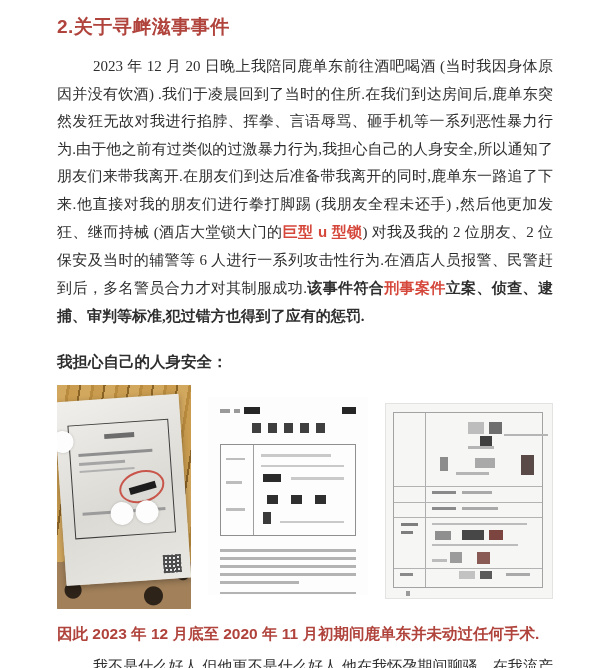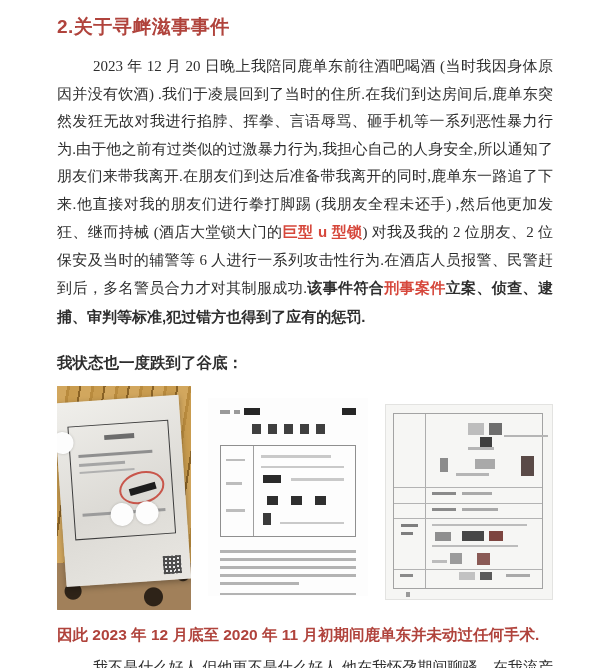--- a/index.html
+++ b/index.html
@@ -30,21 +30,21 @@
     text-align:justify;
     text-indent:2.4em;
   }
   .seg-red {
     color:#d6473b;
     font-weight:bold;
     font-family:"Liberation Sans","DejaVu Sans",sans-serif;
   }
   .seg-bold {
     font-weight:bold;
-    font-family:Liberation Sans, sans-serif;
+    font-family:Liberation Serif, serif;
   }
   .evidence-heading {
     font-family:"Liberation Sans","DejaVu Sans",sans-serif;
     font-weight:bold;
     font-size:15.5px;
     margin-top:22px;
   }
   .evidence-row {
     margin-top:12px;
     height:226px;
@@ -181,21 +181,21 @@
 <body>
 
 <div class="doc">
 
   <div class="section-heading">2.关于寻衅滋事事件</div>
 
   <p class="body-para">
     <span>2023 年 12 月 20 日晚上我陪同鹿单东前往酒吧喝酒 (当时我因身体原因并没有饮酒) .我们于凌晨回到了当时的住所.在我们到达房间后,鹿单东突然发狂无故对我进行掐脖、挥拳、言语辱骂、砸手机等一系列恶性暴力行为.由于他之前有过类似的过激暴力行为,我担心自己的人身安全,所以通知了朋友们来带我离开.在朋友们到达后准备带我离开的同时,鹿单东一路追了下来.他直接对我的朋友们进行拳打脚踢 (我朋友全程未还手) ,然后他更加发狂、继而持械 (酒店大堂锁大门的</span><span class="seg-red">巨型 u 型锁</span><span>) 对我及我的 2 位朋友、2 位保安及当时的辅警等 6 人进行一系列攻击性行为.在酒店人员报警、民警赶到后，多名警员合力才对其制服成功.</span><span class="seg-bold">该事件符合</span><span class="seg-red">刑事案件</span><span class="seg-bold">立案、侦查、逮捕、审判等标准,犯过错方也得到了应有的惩罚.</span>
   </p>
 
-  <div class="evidence-heading">我状态也一度跌到了谷底：</div>
+  <div class="evidence-heading">我担心自己的人身安全：</div>
 
   <div class="evidence-row">
 
     <div class="photo">
       <div class="wood"></div>
       <div class="carpet"></div>
       <div class="paper">
         <div class="frame">
           <div class="p-title"></div>
           <div class="p-line1"></div>

